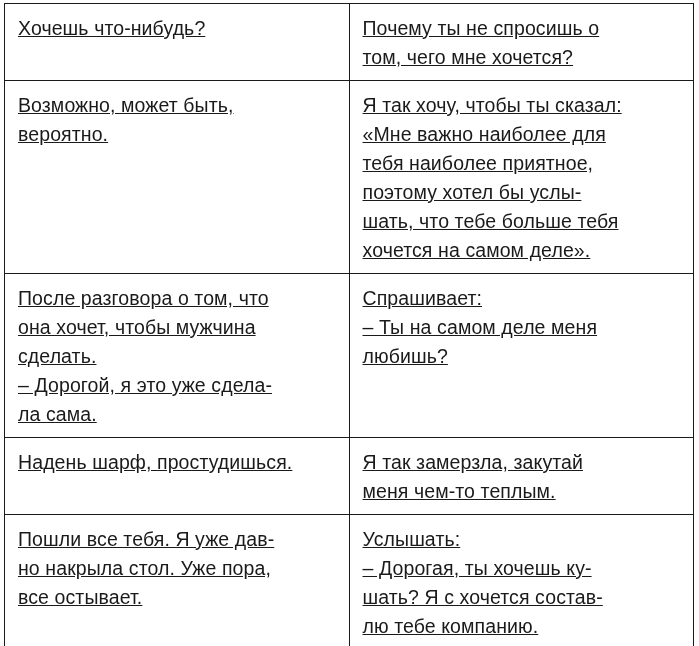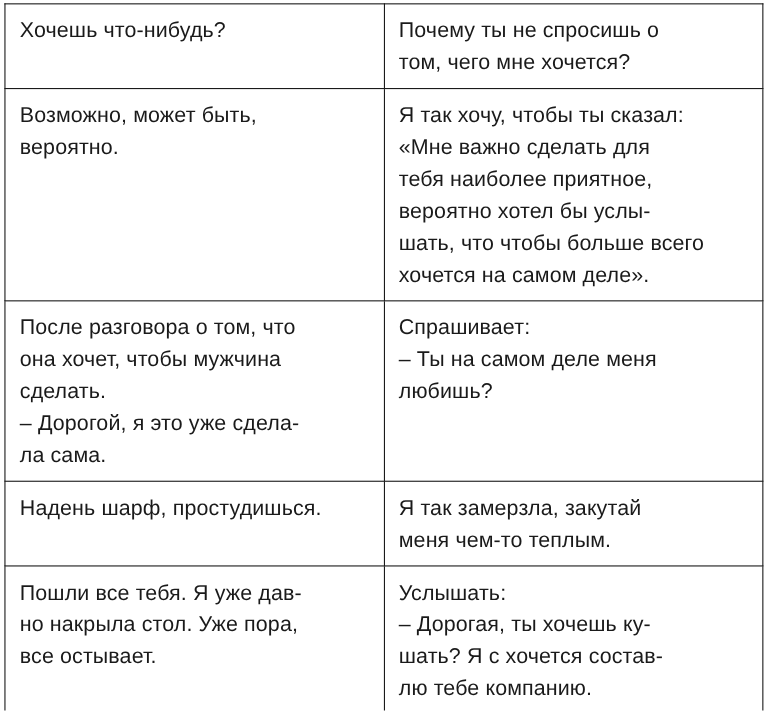--- a/index.html
+++ b/index.html
@@ -13,20 +13,21 @@
     font-size: 19.5px;
     line-height: 29px;
     color: #1a1a1a;
   }
   table.grid td {
     border: 1.5px solid #1a1a1a;
     vertical-align: top;
     padding: 10px 12px 8px 13px;
     width: 50%;
     box-sizing: border-box;
+    text-decoration: underline;
   }
   .line { display: block; white-space: nowrap; letter-spacing: 0.1px; }
   tr.r1 td { height: 76px; }
   tr.r2 td { height: 189px; }
   tr.r3 td { height: 164px; }
   tr.r4 td { height: 76px; margin-left: 22px; }
   tr.r5 td { height: 133px; }
 </style>
 </head>
 <body>
@@ -42,24 +43,24 @@
         <span class="line">том, чего мне хочется?</span>
       </td>
     </tr>
     <tr class="r2">
       <td>
         <span class="line">Возможно, может быть,</span>
         <span class="line">вероятно.</span>
       </td>
       <td>
         <span class="line">Я так хочу, чтобы ты сказал:</span>
-        <span class="line">«Мне важно сделать для</span>
+        <span class="line">«Мне важно наиболее для</span>
         <span class="line">тебя наиболее приятное,</span>
-        <span class="line">вероятно хотел бы услы-</span>
-        <span class="line">шать, что чтобы больше всего</span>
+        <span class="line">поэтому хотел бы услы-</span>
+        <span class="line">шать, что тебе больше тебя</span>
         <span class="line">хочется на самом деле».</span>
       </td>
     </tr>
     <tr class="r3">
       <td>
         <span class="line">После разговора о том, что</span>
         <span class="line">она хочет, чтобы мужчина</span>
         <span class="line">сделать.</span>
         <span class="line">– Дорогой, я это уже сдела-</span>
         <span class="line">ла сама.</span>

